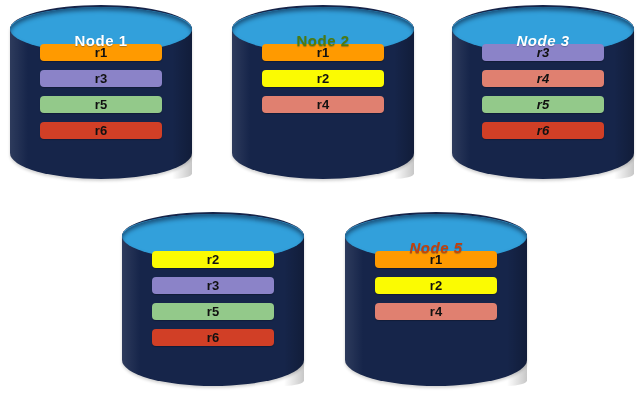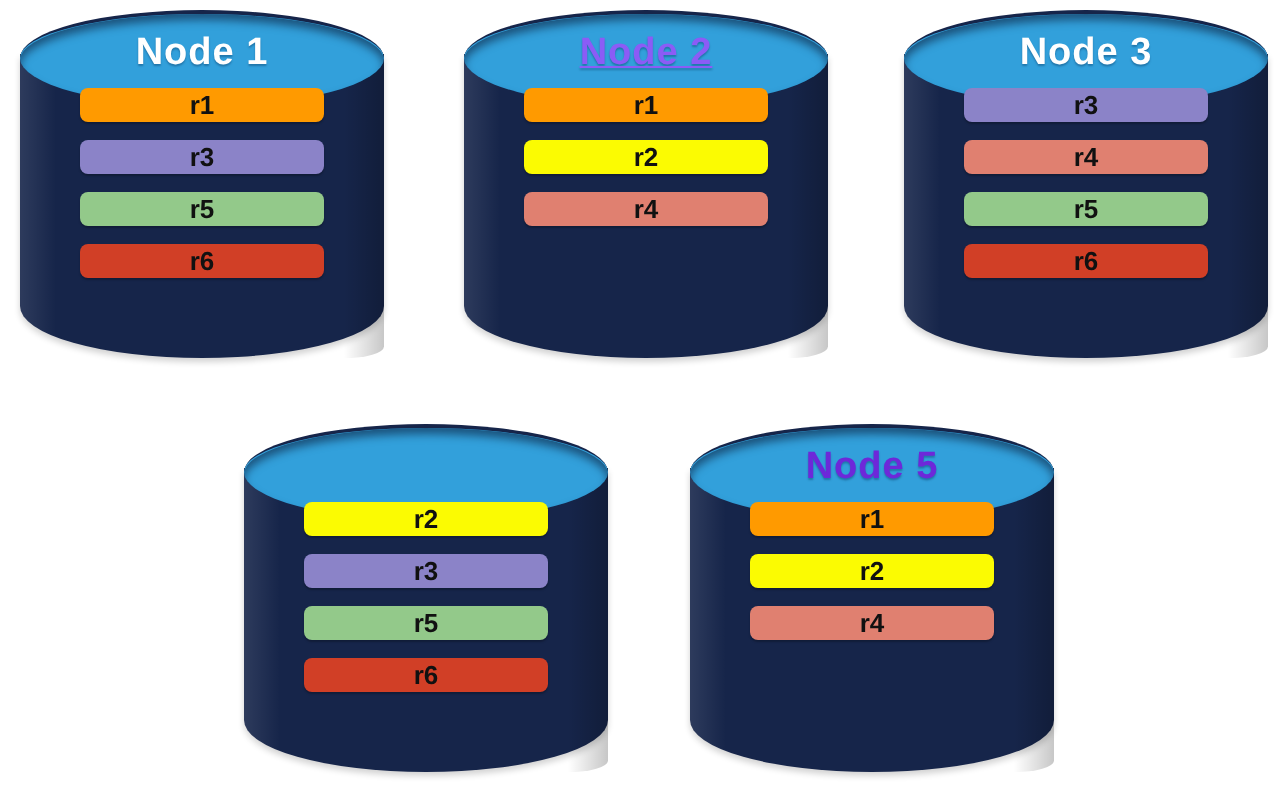--- a/index.html
+++ b/index.html
@@ -78,25 +78,25 @@
     top: 0;
     width: 100%;
     height: 100%;
     border-radius: 50%;
     box-shadow: inset 0 3px 4px rgba(10,22,50,0.55);
     pointer-events: none;
   }
   .node-title {
     position: absolute;
     left: 0;
-    top: 11px;
+    top: 27px;
     width: 182px;
     text-align: center;
     color: #ffffff;
-    font-size: 19px;
+    font-size: 15px;
     font-weight: bold;
     letter-spacing: 0.5px;
     font-family: "Liberation Sans", sans-serif;
     text-shadow: 0 1px 1px rgba(0,40,80,0.35);
     z-index: 5;
   }
   
   .bars {
     position: absolute;
     left: 30px;
@@ -138,28 +138,28 @@
       </div>
     </div>
     <div class="node" style="left: 232px; top: 5px;">
       <div class="cyl-body" style="background: rgb(22, 37, 74);">
         <div class="cyl-shade-left"></div>
         <div class="cyl-shade-right"></div>
       </div>
       <div class="cyl-top" style="background: rgb(50, 160, 219);">
         <div class="cyl-top-rim"></div>
       </div>
-      <div class="node-title" style="color: #8b5cf6; text-decoration: underline;">Node  2</div>
+      <div class="node-title" style="color: #4d7c0f;">Node  2</div>
       <div class="bars">
         <div class="bar" style="background: rgb(255, 154, 0); color: rgb(17, 17, 17);">r1</div>
         <div class="bar" style="background: rgb(251, 251, 2); color: rgb(17, 17, 17);">r2</div>
         <div class="bar" style="background: rgb(224, 128, 112); color: rgb(17, 17, 17);">r4</div>
       </div>
     </div>
-    <div class="node" style="left: 452px; top: 5px;">
+    <div class="node" style="left: 452px; top: 5px; font-style: italic;">
       <div class="cyl-body" style="background: rgb(22, 37, 74);">
         <div class="cyl-shade-left"></div>
         <div class="cyl-shade-right"></div>
       </div>
       <div class="cyl-top" style="background: rgb(50, 160, 219);">
         <div class="cyl-top-rim"></div>
       </div>
       <div class="node-title" style="color: rgb(255, 255, 255);">Node  3</div>
       <div class="bars">
         <div class="bar" style="background: rgb(139, 131, 200); color: rgb(17, 17, 17);">r3</div>
@@ -184,20 +184,20 @@
       </div>
     </div>
     <div class="node" style="left: 345px; top: 212px;">
       <div class="cyl-body" style="background: rgb(22, 37, 74);">
         <div class="cyl-shade-left"></div>
         <div class="cyl-shade-right"></div>
       </div>
       <div class="cyl-top" style="background: rgb(50, 160, 219);">
         <div class="cyl-top-rim"></div>
       </div>
-      <div class="node-title" style="color: #6d28d9;">Node  5</div>
+      <div class="node-title" style="color: #c2410c; font-style: italic;">Node  5</div>
       <div class="bars">
         <div class="bar" style="background: rgb(255, 154, 0); color: rgb(17, 17, 17);">r1</div>
         <div class="bar" style="background: rgb(251, 251, 2); color: rgb(17, 17, 17);">r2</div>
         <div class="bar" style="background: rgb(224, 128, 112); color: rgb(17, 17, 17);">r4</div>
       </div>
     </div>
   </div>
 
 </body></html>

